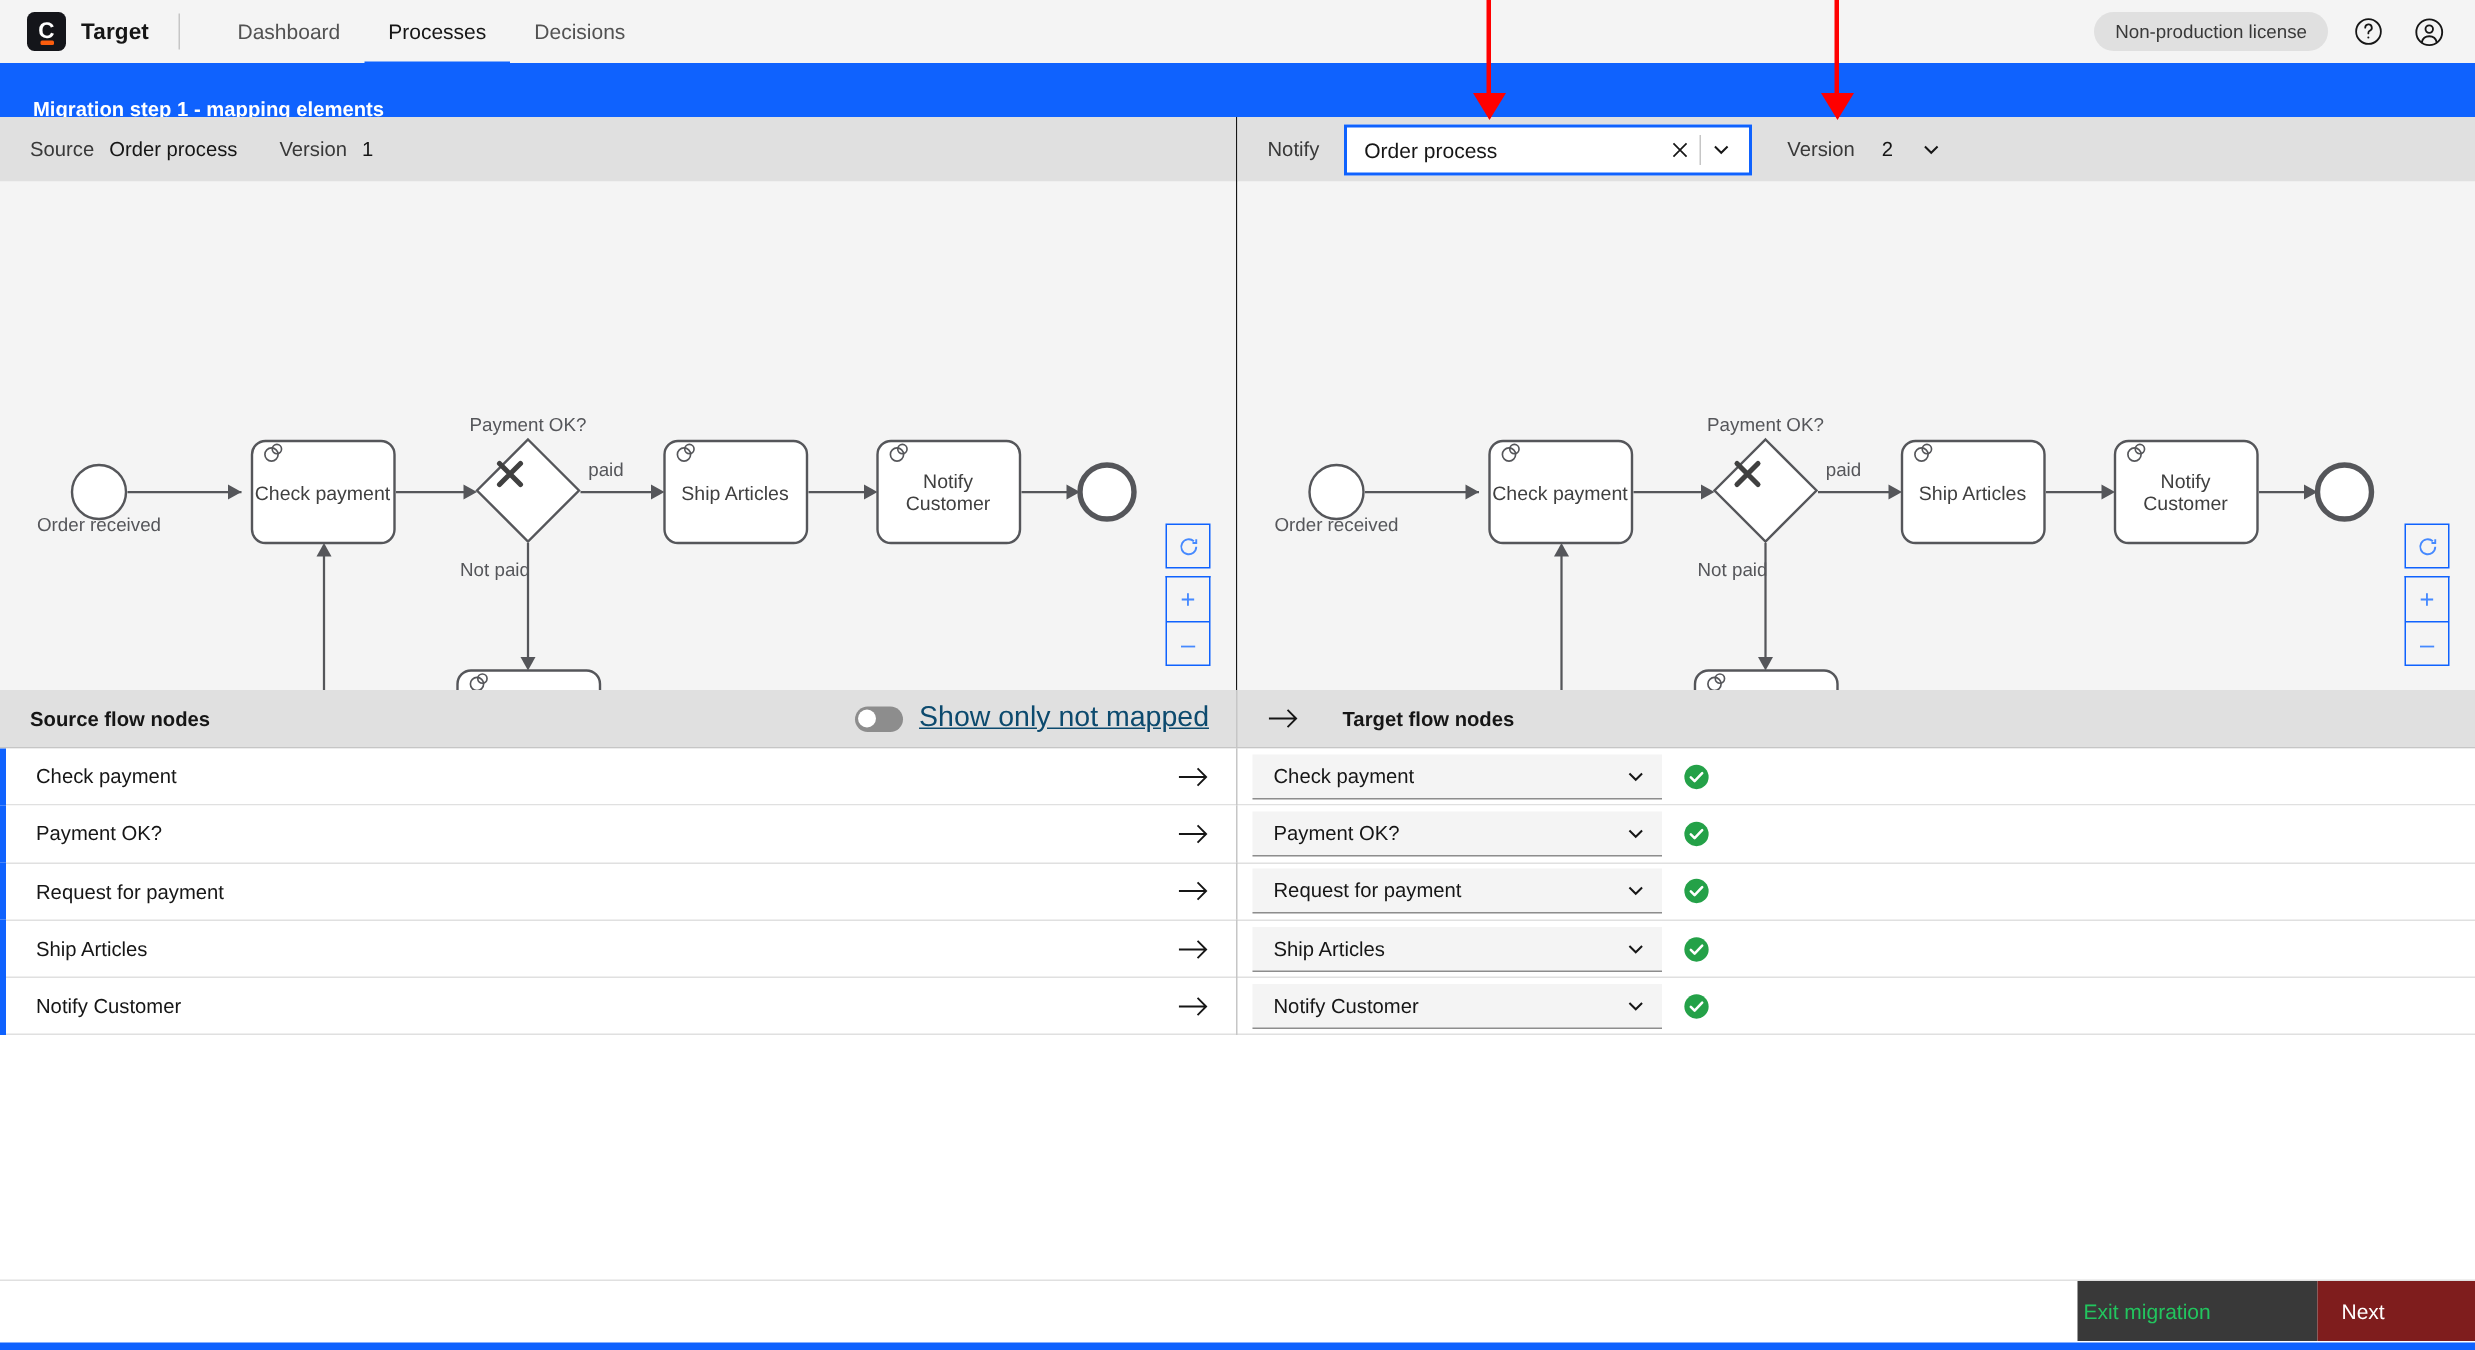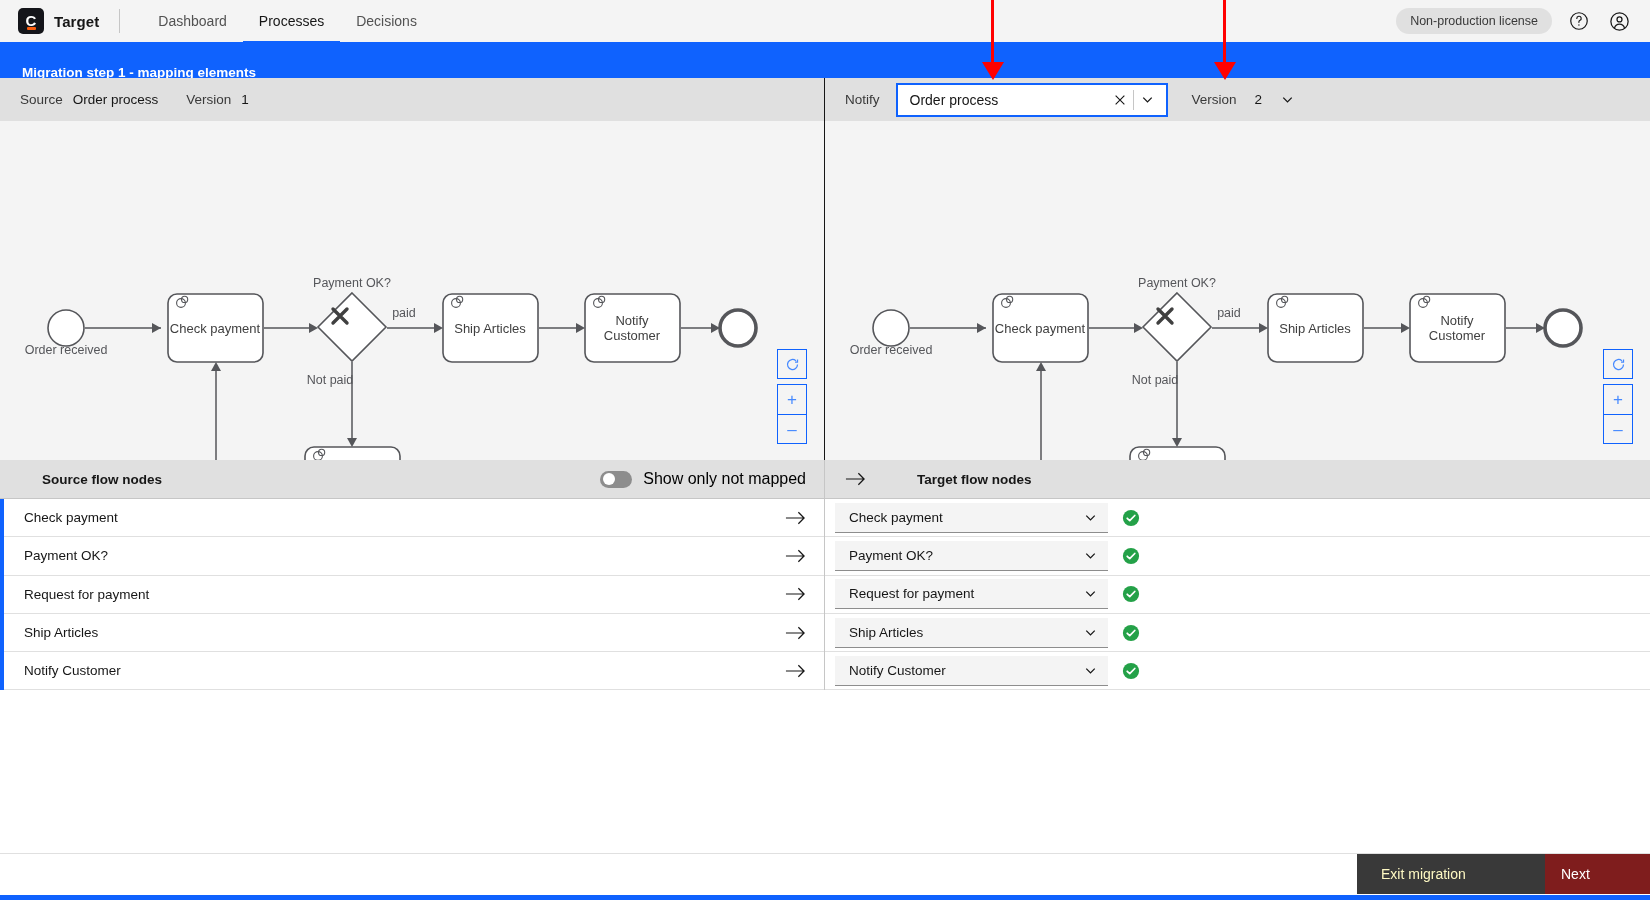--- a/index.html
+++ b/index.html
@@ -101,30 +101,30 @@
   
   .maptable { position: absolute; top: 460px; left: 0; width: 1650px; height: 393px; background: #fff; }
   .map-head {
     height: 39px; background: #e0e0e0; display: flex; align-items: center;
     border-bottom: 1px solid #c6c6c6;
   }
   .mh-left {
     width: 825px; display: flex; align-items: center; padding-left: 20px; height: 39px;
     border-right: 1px solid #c6c6c6;
   }
-  .mh-title { font-size: 13.5px; font-weight: 700; color: #161616; margin-left: 22px; }
+  .mh-title { font-size: 13.5px; font-weight: 700; color: #161616; }
   .mh-toggle-wrap { margin-left: auto; display: flex; align-items: center; gap: 11px; padding-right: 18px; }
   .toggle {
     width: 32px; height: 17px; border-radius: 9px; background: #8d8d8d; position: relative; cursor: pointer;
   }
   .toggle .knob {
     position: absolute; top: 2.5px; left: 2.5px; width: 12px; height: 12px;
     border-radius: 50%; background: #fff;
   }
-  .toggle-label { font-size: 16px; color: #000000; }
+  .toggle-label { font-size: 19px; color: #0c4a6e; text-decoration: underline; }
   .arrow-cell { width: 60px; display: flex; align-items: center; justify-content: center; color: #161616; }
   .mh-right { flex: 1; display: flex; align-items: center; padding-left: 10px; }
 
   .map-row {
     height: 38.3px; display: flex; align-items: center; border-bottom: 1px solid #e0e0e0;
     background: #fff;
   }
   .mr-left {
     width: 825px; height: 38.3px; display: flex; align-items: center; padding-left: 20px;
     border-left: 4px solid #0f62fe; border-right: 1px solid #c6c6c6;
@@ -143,21 +143,21 @@
   
   .footer {
     position: absolute; bottom: 0; left: 0; width: 1650px; height: 47px;
     background: #fff; border-top: 1px solid #e0e0e0;
     display: flex; align-items: flex-start; justify-content: flex-end;
     border-bottom: 5px solid #0f62fe;
   }
   .btn {
     height: 40px; display: flex; align-items: center; font-size: 14px; cursor: pointer; border: none;
   }
-  .btn-exit { background: #393939; color: #fef9c3; width: 188px; padding-left: 24px; }
+  .btn-exit { background: #393939; color: #22c55e; width: 160px; padding-left: 4px; }
   .btn-next { background: #7f1d1d; color: #fff; width: 105px; padding-left: 16px; }
 
   
   .ann { position: absolute; pointer-events: none; }
   .ann .shaft { position: absolute; width: 3px; background: #ff0000; }
   .ann .head {
     position: absolute; width: 0; height: 0;
     border-left: 11px solid transparent; border-right: 11px solid transparent;
     border-top: 18px solid #ff0000;
   }

